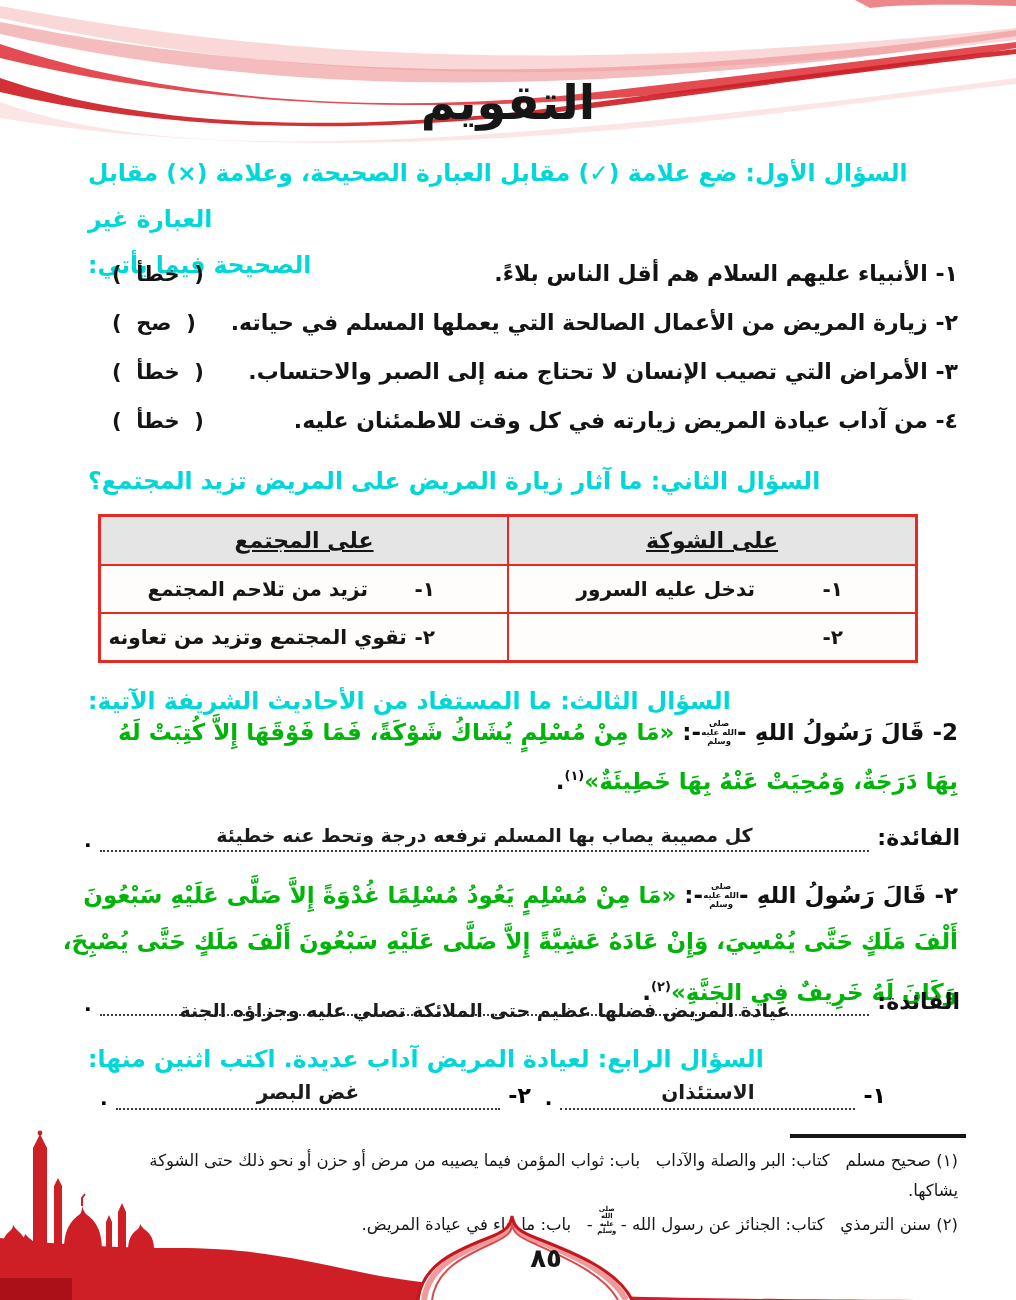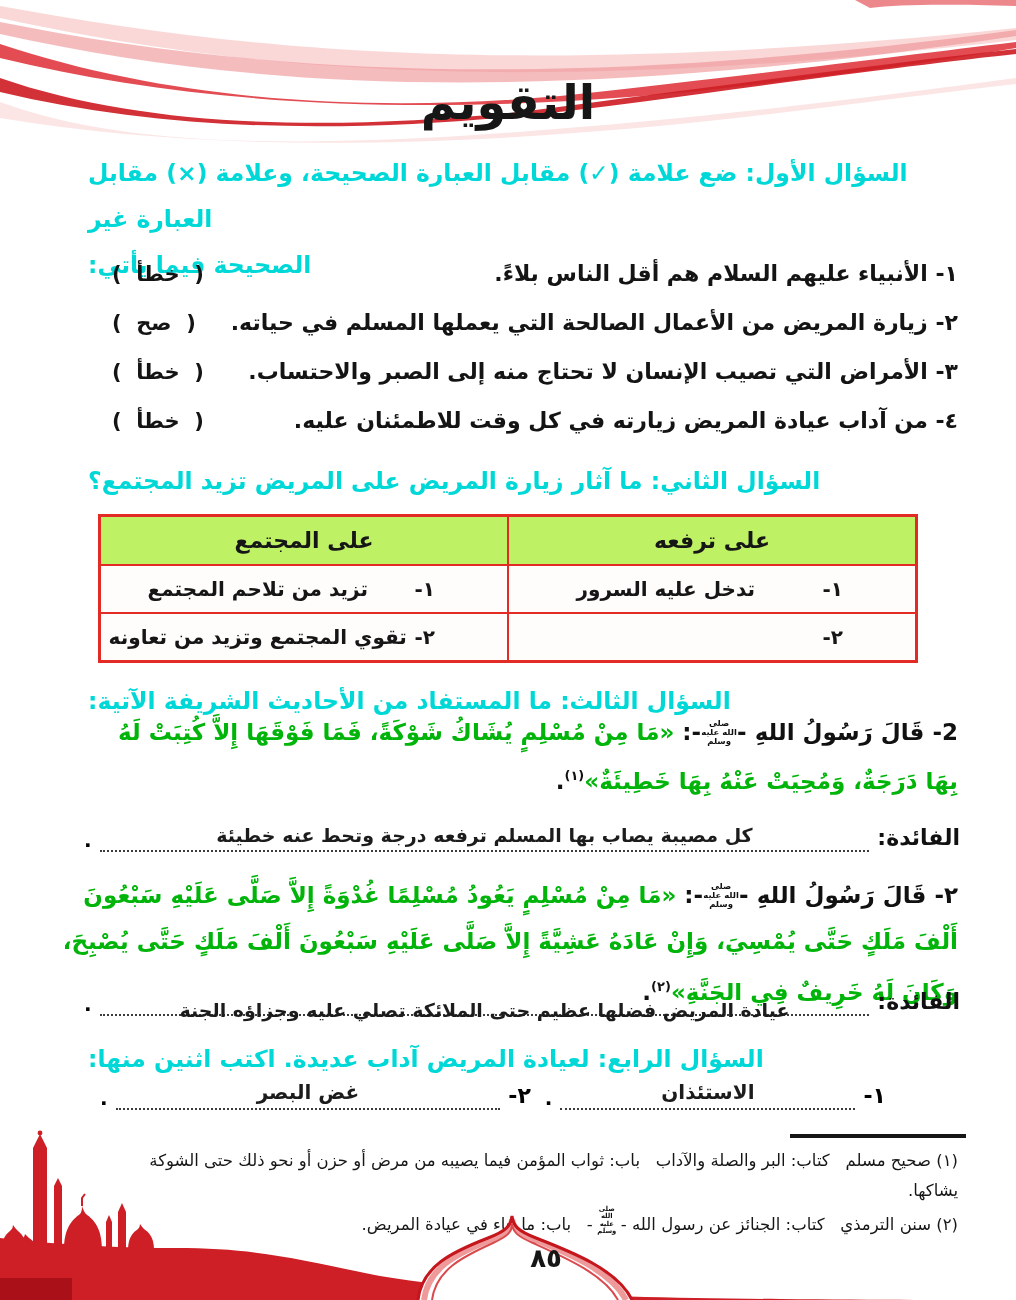--- a/index.html
+++ b/index.html
@@ -47,21 +47,21 @@
     border:3px solid #e32b26;background:#fffdfc;box-sizing:border-box;
   }
   .trow{display:flex;}
   .trow + .trow{border-top:2.5px solid #e32b26;}
   .tcell{
     flex:1;display:flex;align-items:center;height:46px;
     font-weight:700;color:#161616;box-sizing:border-box;
   }
   .tcell:first-child{border-left:2.5px solid #e32b26;}
   .thead .tcell{
-    height:47px;background:#bef264;justify-content:center;font-size:22px;
+    height:47px;background:#e5e5e5;justify-content:center;font-size:22px;text-decoration:underline;
   }
   .tbody .tcell{padding-right:72px;font-size:20px;}
   .tcell .num{flex:0 0 auto;font-size:20px;}
   .tcell .val{flex:1;text-align:center;}
 
   
   .hadith{
     text-align:right;font-size:23px;line-height:44px;font-weight:700;color:#111;
   }
   #hadith-1{top:710px;right:58px;left:80px;}
@@ -148,21 +148,21 @@
   <div class="q1-row">
     <span>٤- من آداب عيادة المريض زيارته في كل وقت للاطمئنان عليه.</span>
     <span class="q1-answer">(&nbsp;&nbsp;خطأ&nbsp;&nbsp;)</span>
   </div>
 </div>
 
 <div id="q2-heading" class="abs qhead">السؤال الثاني: ما آثار زيارة المريض على المريض تزيد المجتمع؟</div>
 
 <div id="effects-table" class="abs">
   <div class="trow thead">
-    <div class="tcell">على ترفعه</div>
+    <div class="tcell">على الشوكة</div>
     <div class="tcell">على المجتمع</div>
   </div>
   <div class="trow tbody">
     <div class="tcell">
       <span class="num">١-</span>
       <span class="val">تدخل عليه السرور</span>
     </div>
     <div class="tcell">
       <span class="num">١-</span>
       <span class="val">تزيد من تلاحم المجتمع</span>

